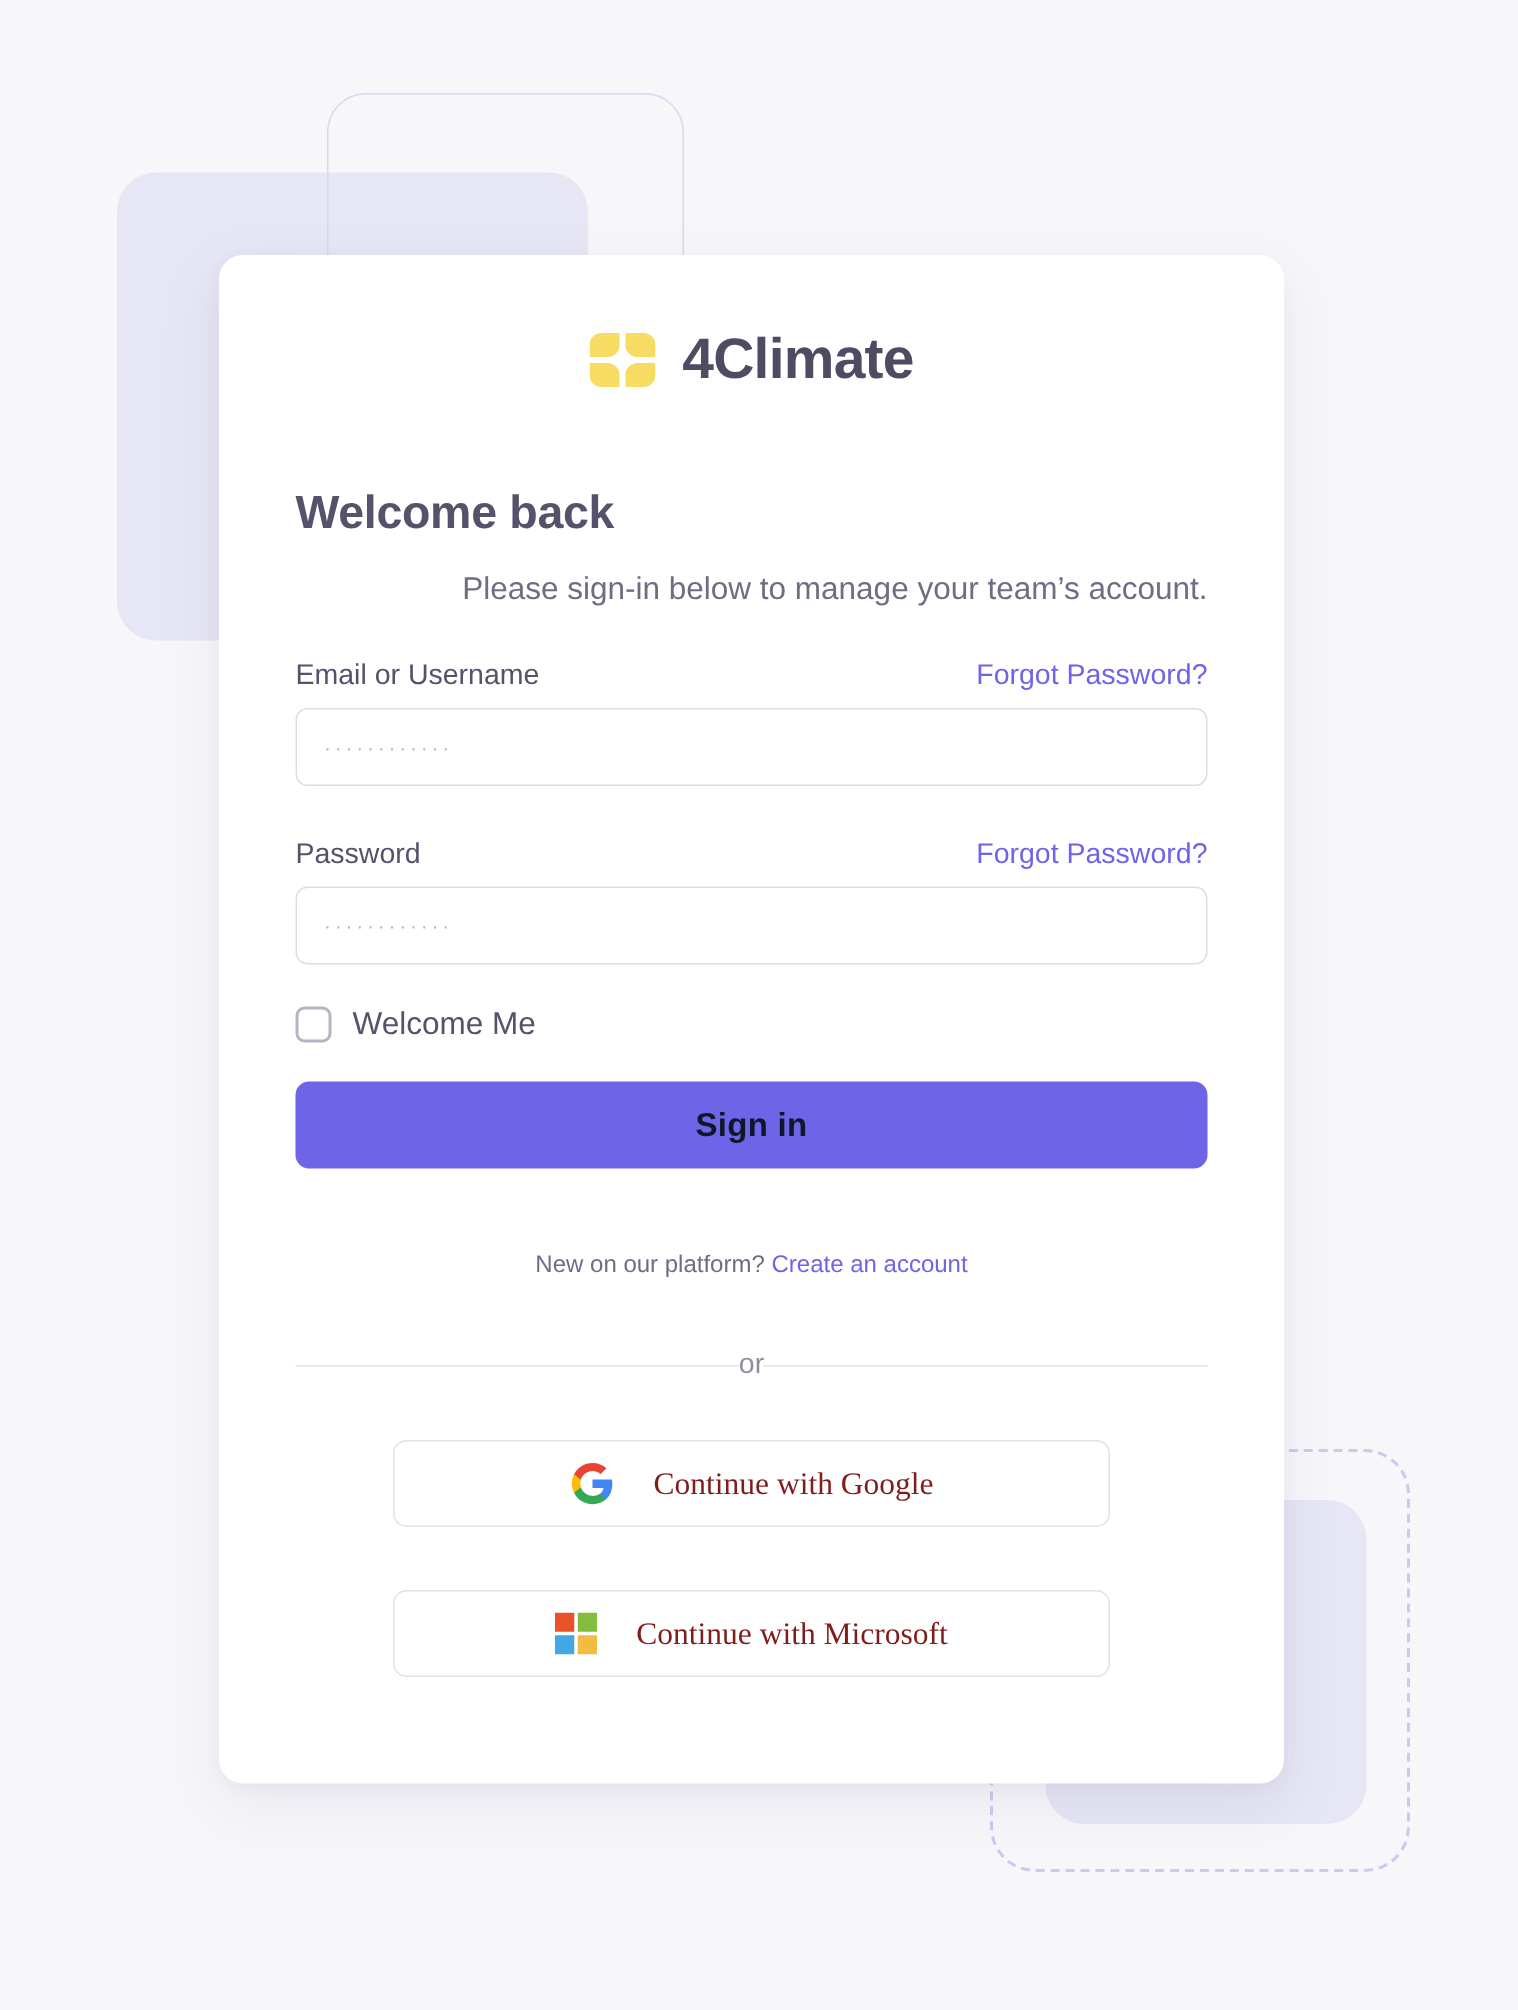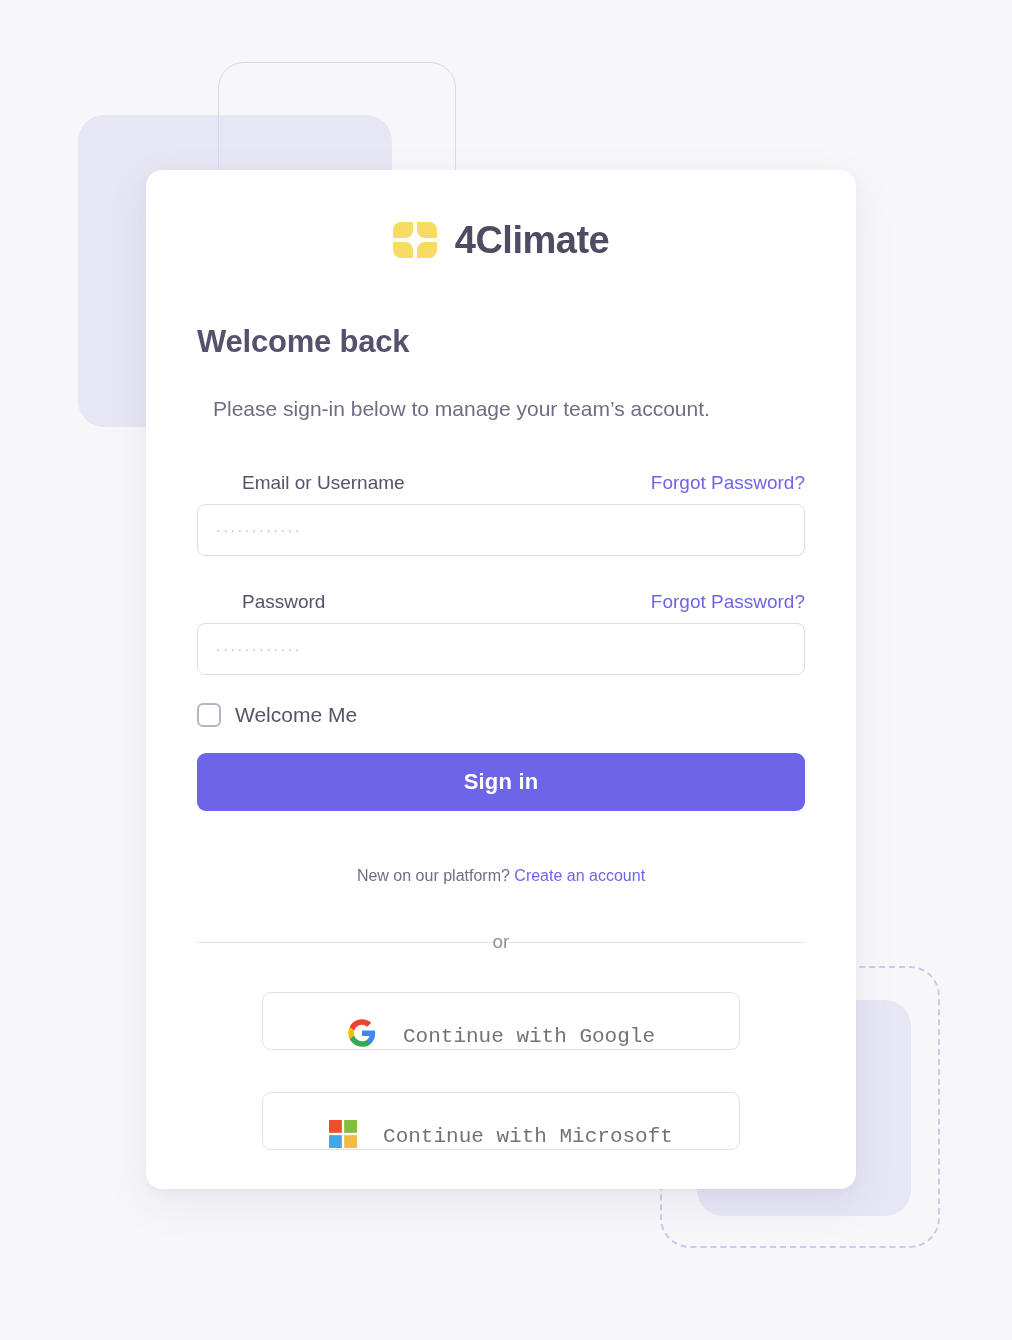--- a/index.html
+++ b/index.html
@@ -81,35 +81,35 @@
   
   .welcome {
     margin: 0;
     padding-top: 62px;
     font-size: 31px;
     font-weight: bold;
     color: #55526b;
     letter-spacing: -0.2px;
   }
   .subtitle {
-    margin: 16px;
+    margin: 0;
     padding-top: 21px;
     font-size: 21px;
     color: #6f6d84;
     font-weight: normal;
+    text-align: right;
   }
 
   
   .field { padding-top: 35px; }
   .field-header {
     display: flex;
     justify-content: space-between;
     align-items: flex-end;
     padding-bottom: 10px;
-    margin-left: 45px;
   }
   .field-label {
     font-size: 19px;
     color: #55526b;
   }
   .forgot-link {
     font-size: 19px;
     color: #6e64e8;
     text-decoration: none;
     cursor: pointer;
@@ -159,21 +159,21 @@
 
   
   .signin-button {
     display: block;
     width: 100%;
     height: 58px;
     margin-top: 26px;
     border: none;
     border-radius: 9px;
     background: #6e64e8;
-    color: #ffffff;
+    color: #0f172a;
     font-family: "Liberation Sans", sans-serif;
     font-size: 22px;
     font-weight: bold;
     letter-spacing: 0.2px;
     cursor: pointer;
   }
 
   
   .signup-row {
     text-align: center;
@@ -200,33 +200,33 @@
     background: #e2e1ea;
   }
   .divider-text {
     font-size: 19px;
     color: #908e9f;
   }
 
   
   .social-button {
     display: flex;
-    align-items: flex-end;
+    align-items: center;
     justify-content: center;
     gap: 26px;
     box-sizing: border-box;
     width: 478px;
     height: 58px;
     margin: 0 auto;
     border: 1px solid #e2e1ea;
     border-radius: 9px;
     background: #ffffff;
-    font-family: Liberation Mono, monospace;
+    font-family: Liberation Serif, serif;
     font-size: 21px;
-    color: #737373;
+    color: #7f1d1d;
     cursor: pointer;
   }
   #social-google { margin-top: 39px; }
   #social-microsoft { margin-top: 42px; }
   .social-icon { width: 30px; height: 30px; display: block; flex: none; }
   .ms-icon { width: 28px; height: 28px; display: block; flex: none; }
 </style>
 </head>
 <body>
 

